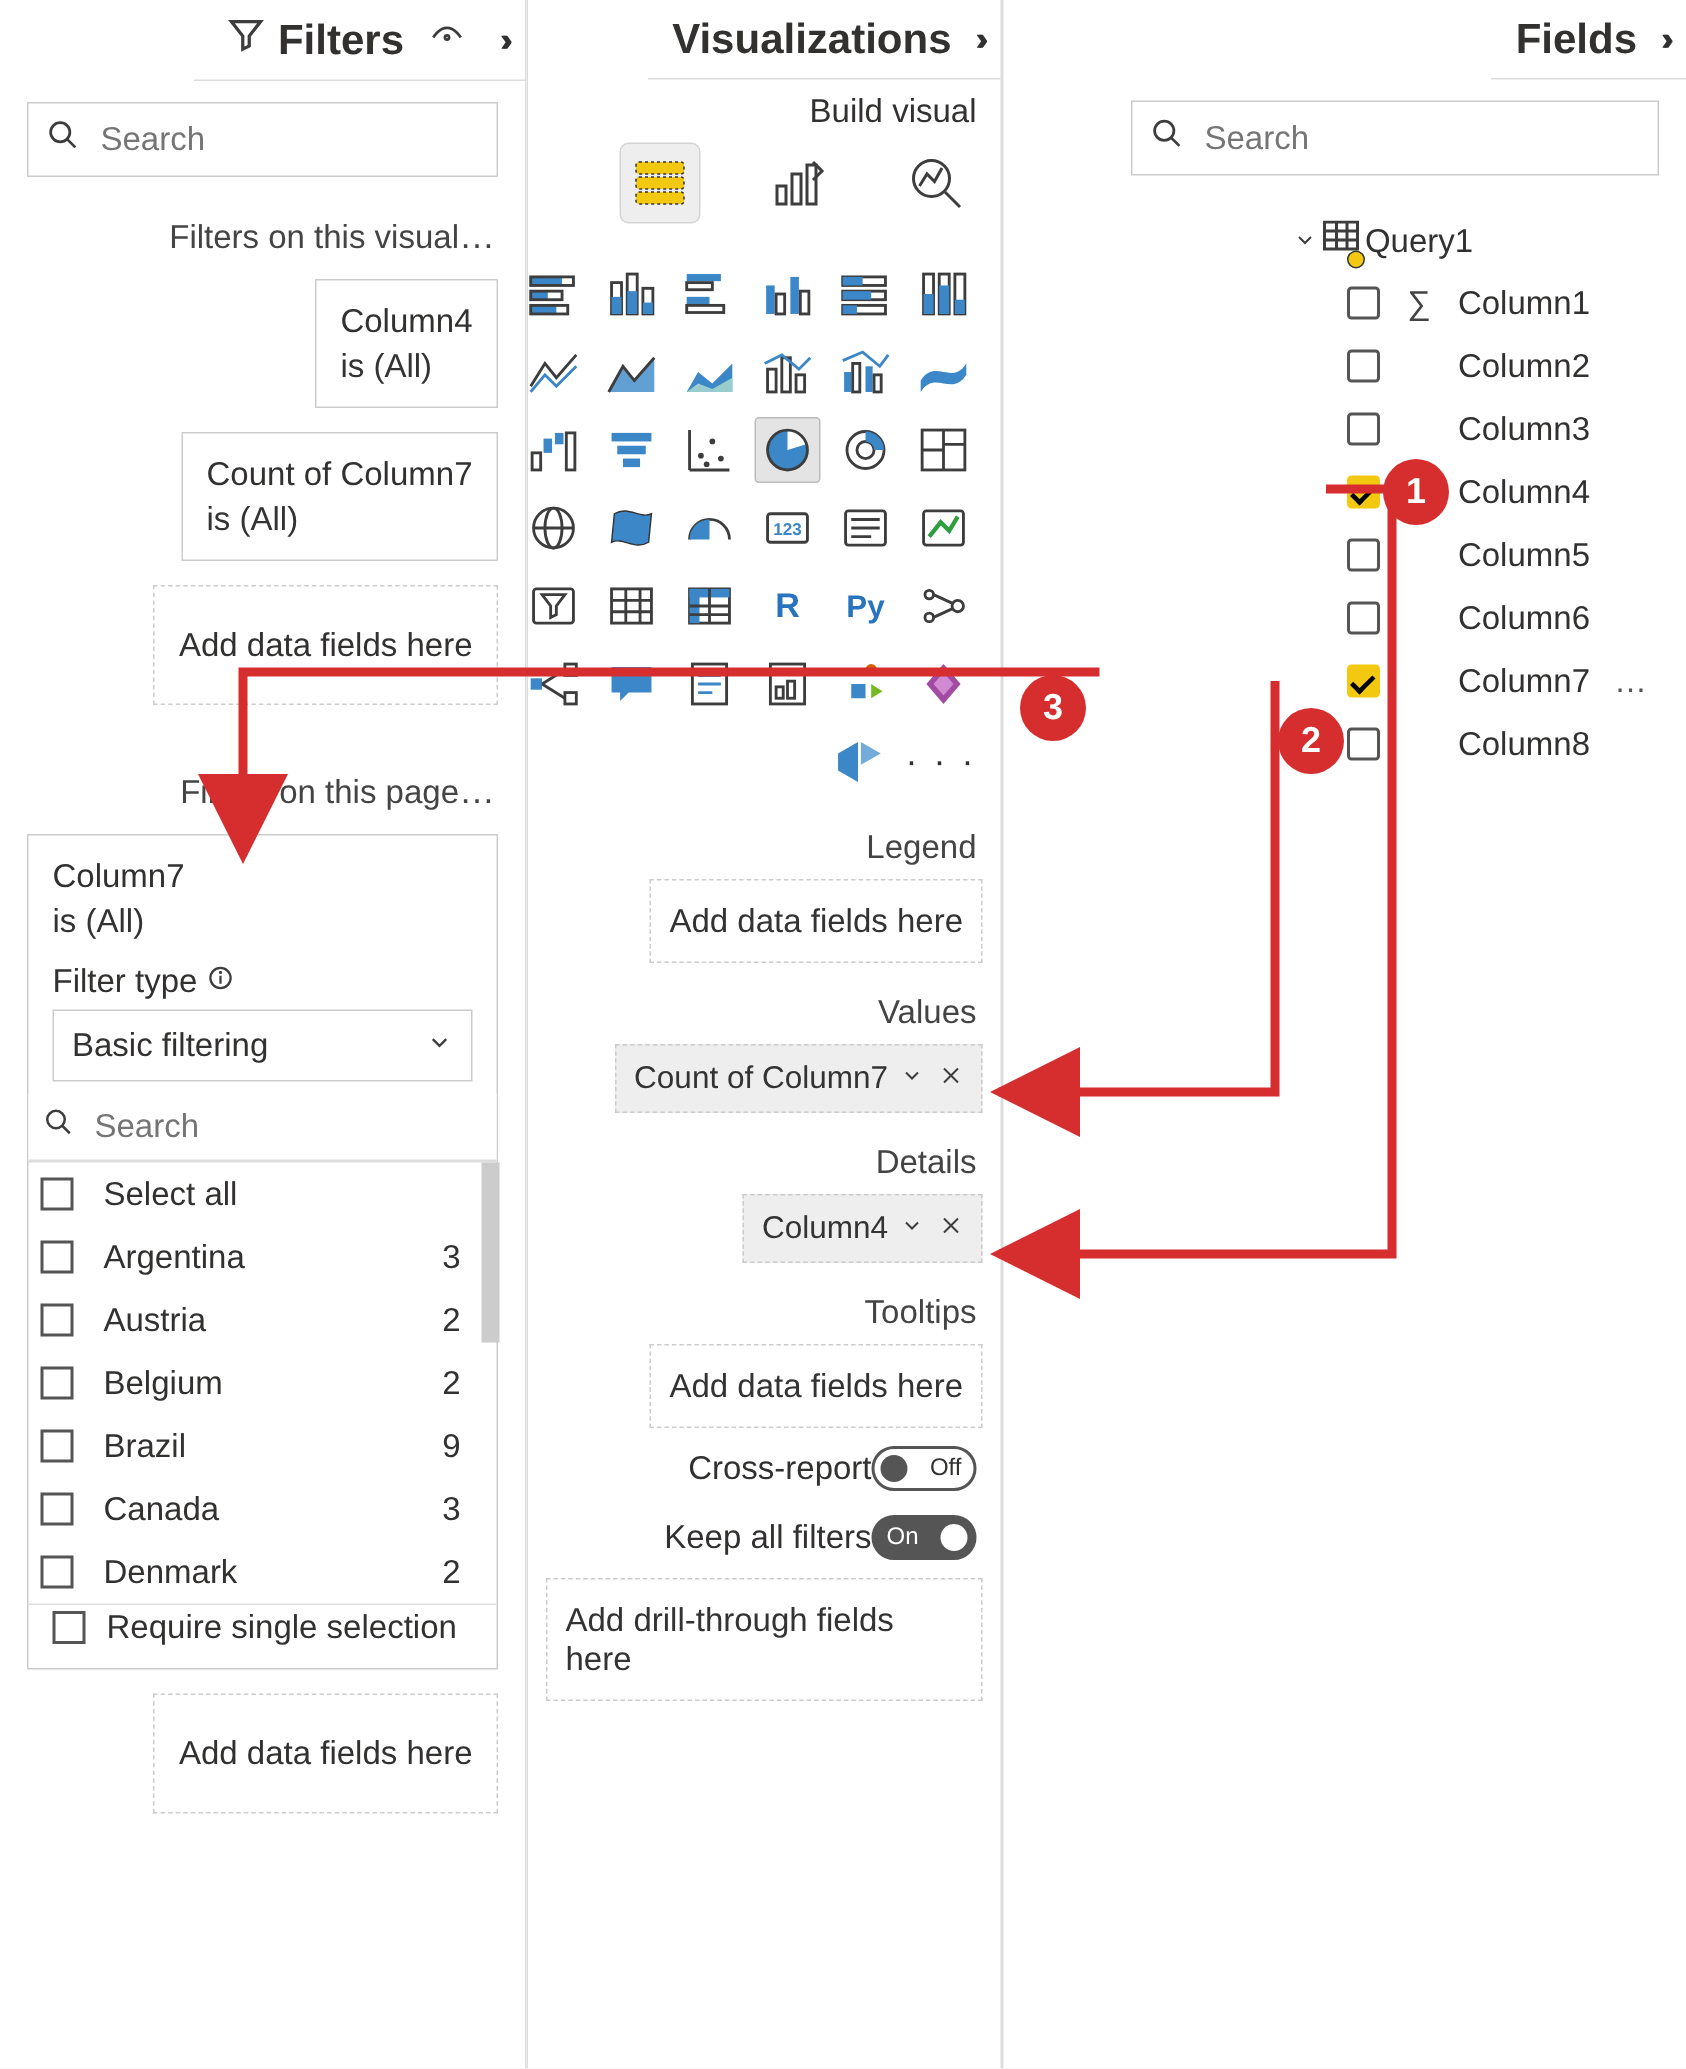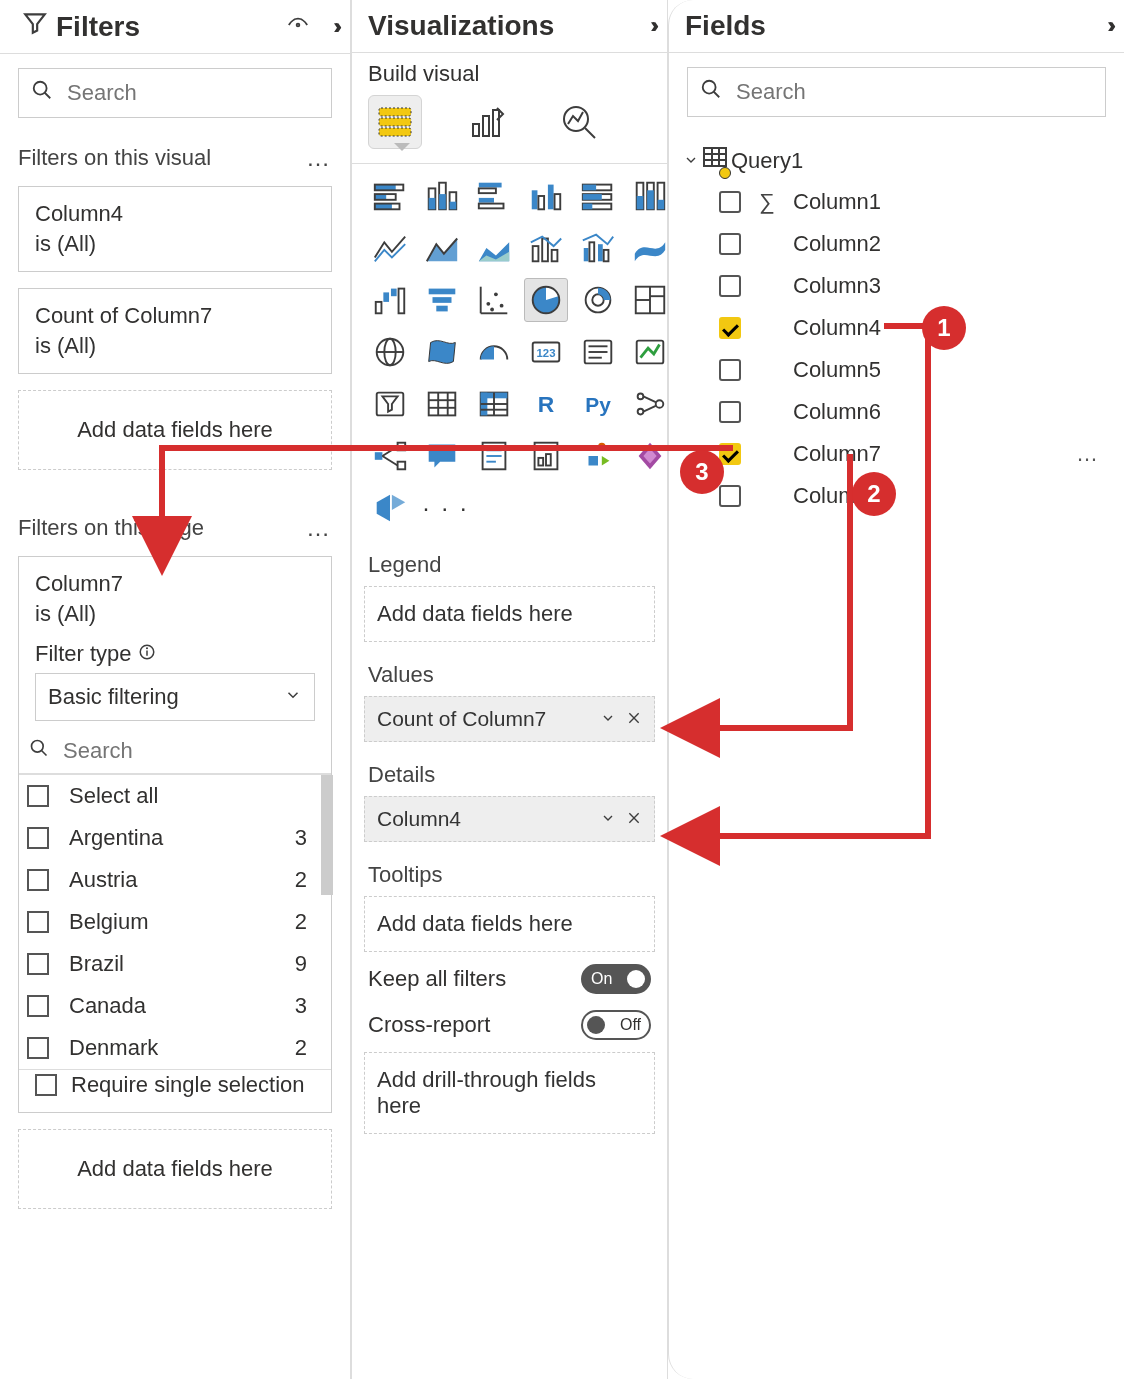--- a/index.html
+++ b/index.html
@@ -30,25 +30,26 @@
     height:100%;
     background:#fff;
     position:relative;
   }
   .panel{
     background:var(--panel);
     display:flex;
     flex-direction:column;
     border-right:1px solid var(--border);
     position:relative;
+    align-items:flex-end;
   }
   .panel:last-child{border-right:none;}
   .filters{width:351px;}
   .viz{width:317px;border-left:1px solid var(--border);}
-  .fields{flex:1;border-left:1px solid var(--border);border-radius:25px;}
+  .fields{flex:1;border-left:1px solid var(--border);}
 
   
   .panel-header{
     display:flex;
     align-items:center;
     gap:8px;
     padding:10px 14px 10px 22px;
     font-size:28px;
     font-weight:600;
     border-bottom:1px solid var(--border);
@@ -713,31 +714,31 @@
               <line class="ic" x1="5" y1="5" x2="19" y2="19"></line>
               <line class="ic" x1="19" y1="5" x2="5" y2="19"></line>
             </svg></span>
       </span>
     </div>
 
     <div class="well-label">Tooltips</div>
     <div class="well-drop">Add data fields here</div>
 
     <div class="toggle-row">
+      <span>Cross-report</span>
+      <span class="toggle off">
+        <span class="knob"></span>
+          <span>Off</span>
+      </span>
+    </div>
+    <div class="toggle-row">
       <span>Keep all filters</span>
       <span class="toggle on">
         <span>On</span>
           <span class="knob"></span>
-      </span>
-    </div>
-    <div class="toggle-row">
-      <span>Cross-report</span>
-      <span class="toggle off">
-        <span class="knob"></span>
-          <span>Off</span>
       </span>
     </div>
     <div class="well-drop">Add drill-through fields here</div>
   </div>
 
   <div class="panel fields">
     <div class="panel-header" style="padding-left:16px;">
       <span>Fields</span>
       <span class="spacer"></span>
       <span class="collapse-arrows">››</span>

